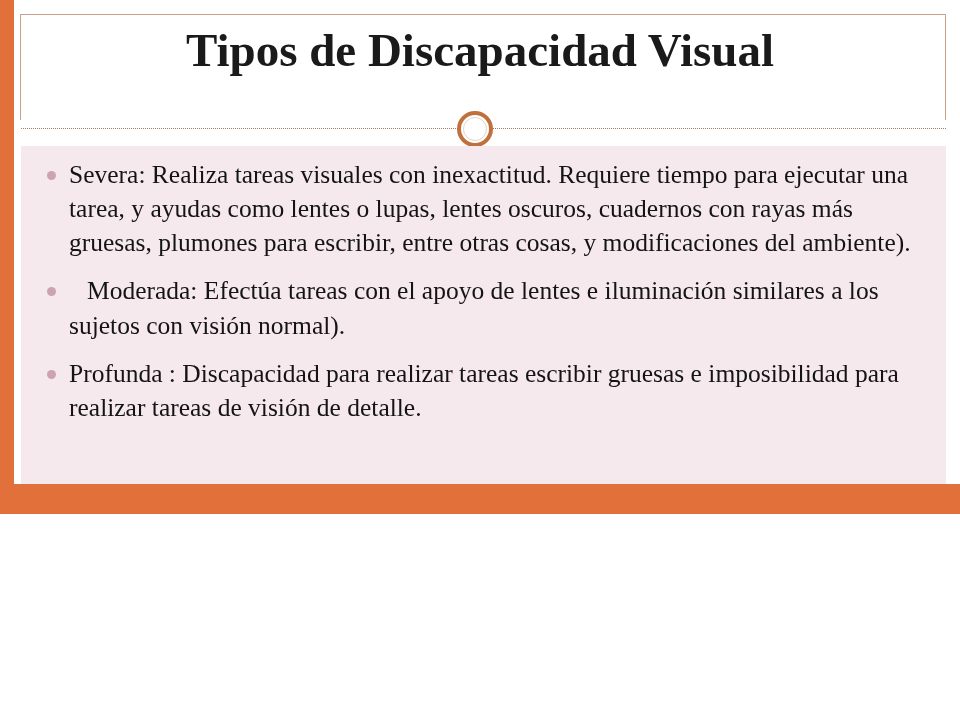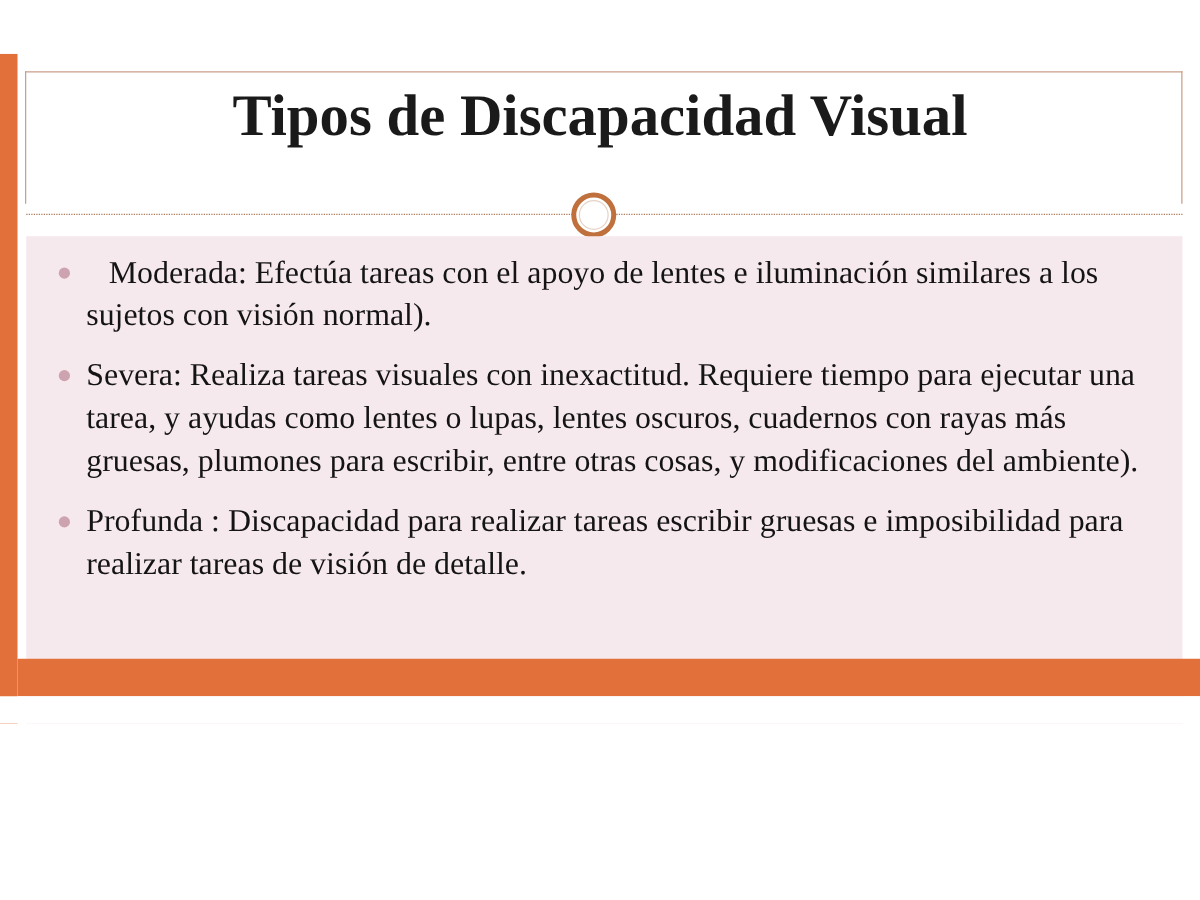--- a/index.html
+++ b/index.html
@@ -8,21 +8,20 @@
     background: #ffffff;
   }
   .slide {
     position: relative;
     width: 960px;
     height: 536px;
     background: #ffffff;
     overflow: hidden;
     font-family: "Liberation Serif", serif;
     box-sizing: border-box;
-    margin-top: 43px;
   }
   
   .left-bar {
     position: absolute;
     left: 0;
     top: 0;
     width: 14px;
     height: 720px;
     background: #E2703A;
   }
@@ -150,27 +149,27 @@
 
   <div class="title">Tipos de Discapacidad Visual</div>
 
   <div class="dotted-rule"></div>
   <div class="ring"></div>
   <div class="ring-inner"></div>
 
   <div class="body-panel"></div>
 
   <div class="bullets">
+    <p class="bullet">
+      <span class="dot"></span>
+      <span>Severa: Realiza tareas visuales con inexactitud. Requiere tiempo para ejecutar una tarea, y ayudas como lentes o lupas, lentes oscuros, cuadernos con rayas más gruesas, plumones para escribir, entre otras cosas, y modificaciones del ambiente).</span>
+    </p>
     <p class="bullet bullet-1">
       <span class="dot"></span>
       <span>Moderada: Efectúa tareas con el apoyo de lentes e iluminación similares a los sujetos con visión normal).</span>
-    </p>
-    <p class="bullet">
-      <span class="dot"></span>
-      <span>Severa: Realiza tareas visuales con inexactitud. Requiere tiempo para ejecutar una tarea, y ayudas como lentes o lupas, lentes oscuros, cuadernos con rayas más gruesas, plumones para escribir, entre otras cosas, y modificaciones del ambiente).</span>
     </p>
     <p class="bullet">
       <span class="dot"></span>
       <span>Profunda : Discapacidad para realizar tareas   escribir gruesas e imposibilidad para realizar tareas de visión de detalle.</span>
     </p>
   </div>
 
   <div class="bottom-band"></div>
   <div class="bottom-white"></div>
 

